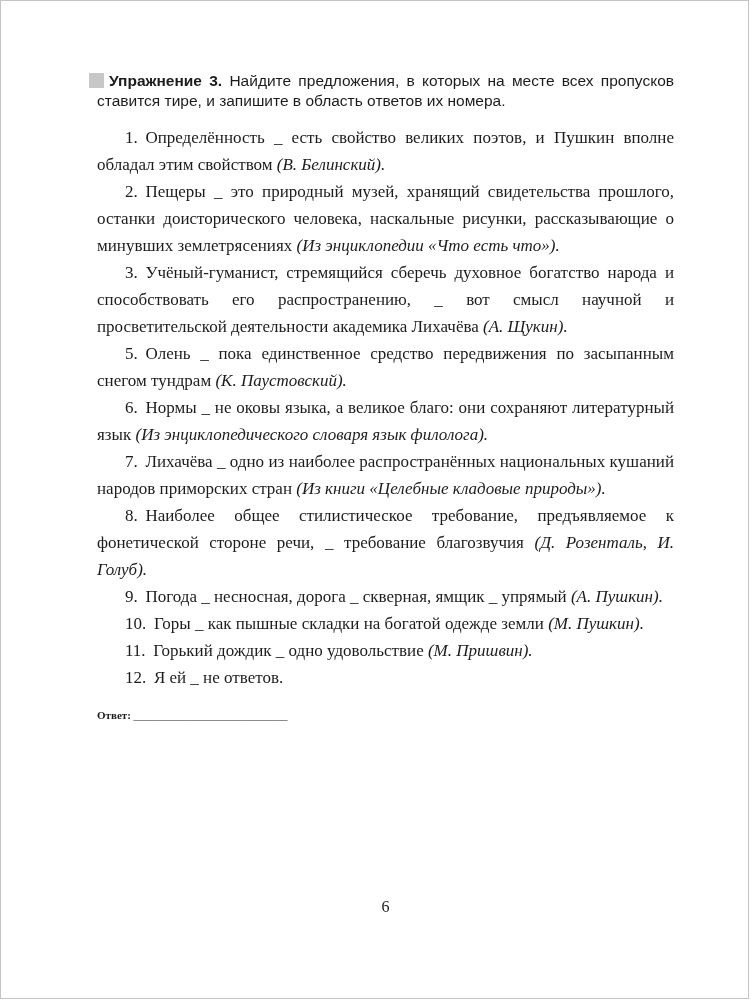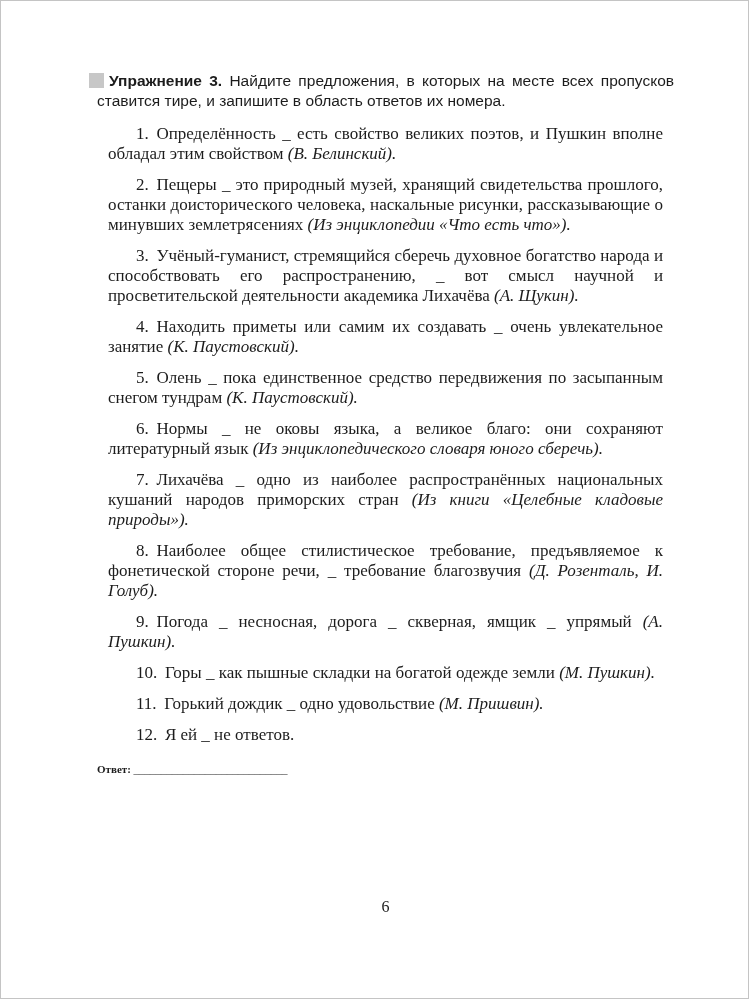--- a/index.html
+++ b/index.html
@@ -32,24 +32,24 @@
     width: 15px;
     height: 15px;
     background: #c7c7c7;
     margin-left: -8px;
     margin-right: 5px;
     vertical-align: -2px;
   }
   .exercise-label { font-weight: bold; }
   .item {
     font-size: 17px;
-    line-height: 20px;
+    line-height: 27px;
     text-align: justify;
     text-indent: 28px;
-    margin: 11px;
+    margin: 0;
   }
   .num { margin-right: 0.45em; }
   .attr { font-style: italic; }
   .answer-line {
     font-size: 11px;
     line-height: 21px;
     margin: 14px 0 0 0;
   }
   .answer-label { font-weight: bold; }
   .answer-blank { letter-spacing: 0; }
@@ -69,25 +69,24 @@
   <div class="content">
 
     <p class="exercise-head"><span class="exercise-marker"></span><span class="exercise-label">Упражнение 3.</span> <span>Найдите предложения, в которых на месте всех пропусков ставится тире, и запишите в область ответов их номера.</span></p>
 
     <p class="item"><span class="num">1.</span><span>Определённость _ есть свойство великих поэтов, и Пушкин вполне обладал этим свойством </span><span class="attr">(В. Белинский).</span></p>
 
     <p class="item"><span class="num">2.</span><span>Пещеры _ это природный музей, хранящий свидетельства прошлого, останки доисторического человека, наскальные рисунки, рассказывающие о минувших землетрясениях </span><span class="attr">(Из энциклопедии «Что есть что»).</span></p>
 
     <p class="item"><span class="num">3.</span><span>Учёный-гуманист, стремящийся сберечь духовное богатство народа и способствовать его распространению, _ вот смысл научной и просветительской деятельности академика Лихачёва </span><span class="attr">(А. Щукин).</span></p>
 
-    <p class="item"><span class="num">4.</span><span>Находить приметы или самим их создавать _ очень увлекательное занятие </span><span class="attr">(К. Паустовский).</span></p>
 
     <p class="item"><span class="num">5.</span><span>Олень _ пока единственное средство передвижения по засыпанным снегом тундрам </span><span class="attr">(К. Паустовский).</span></p>
 
-    <p class="item"><span class="num">6.</span><span>Нормы _ не оковы языка, а великое благо: они сохраняют литературный язык </span><span class="attr">(Из энциклопедического словаря юного сберечь).</span></p>
+    <p class="item"><span class="num">6.</span><span>Нормы _ не оковы языка, а великое благо: они сохраняют литературный язык </span><span class="attr">(Из энциклопедического словаря язык филолога).</span></p>
 
     <p class="item"><span class="num">7.</span><span>Лихачёва _ одно из наиболее распространённых национальных кушаний народов приморских стран </span><span class="attr">(Из книги «Целебные кладовые природы»).</span></p>
 
     <p class="item"><span class="num">8.</span><span>Наиболее общее стилистическое требование, предъявляемое к фонетической стороне речи, _ требование благозвучия </span><span class="attr">(Д. Розенталь, И. Голуб).</span></p>
 
     <p class="item"><span class="num">9.</span><span>Погода _ несносная, дорога _ скверная, ямщик _ упрямый </span><span class="attr">(А. Пушкин).</span></p>
 
     <p class="item"><span class="num">10.</span><span>Горы _ как пышные складки на богатой одежде земли </span><span class="attr">(М. Пушкин).</span></p>
 
     <p class="item"><span class="num">11.</span><span>Горький дождик _ одно удовольствие </span><span class="attr">(М. Пришвин).</span></p>

